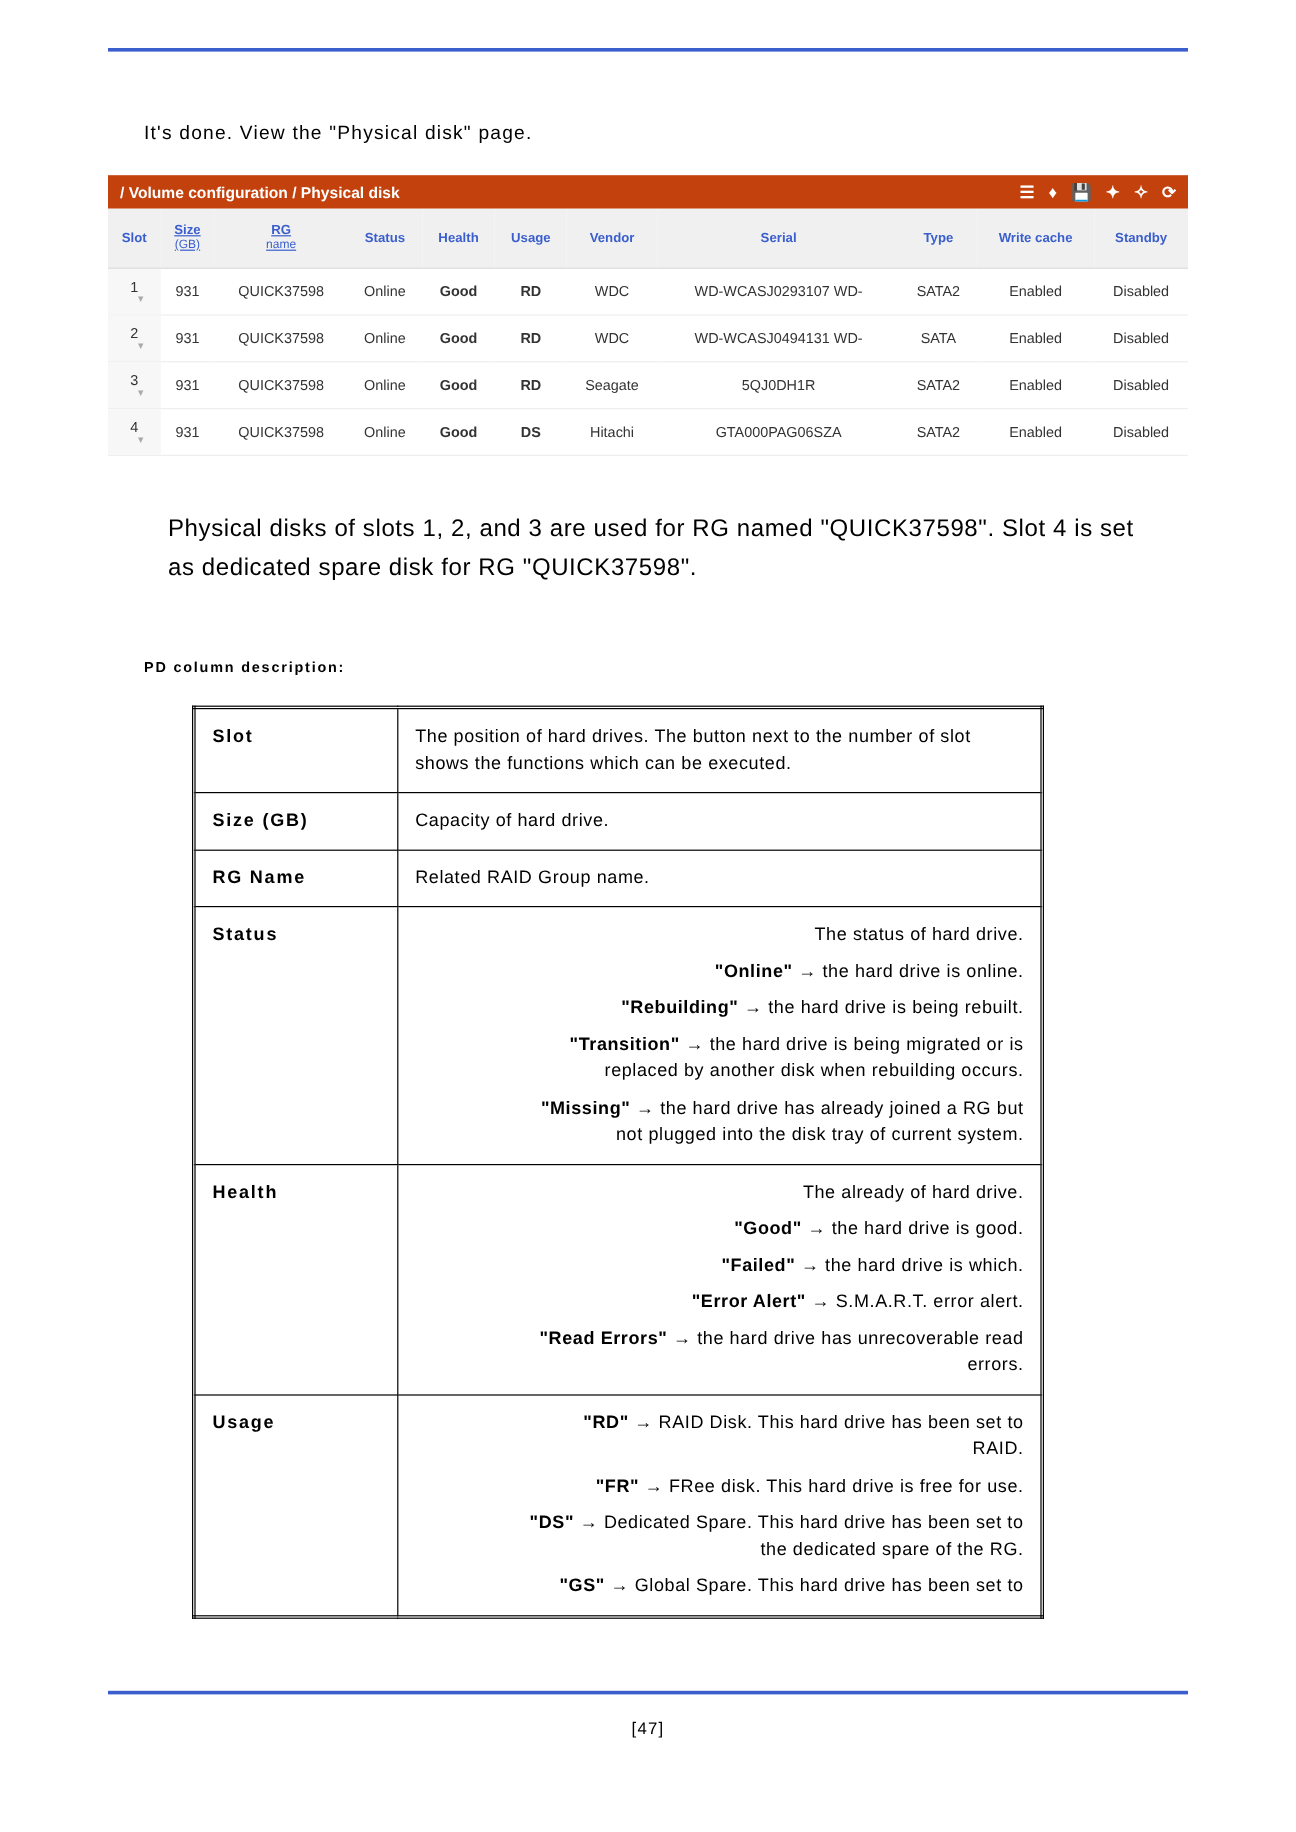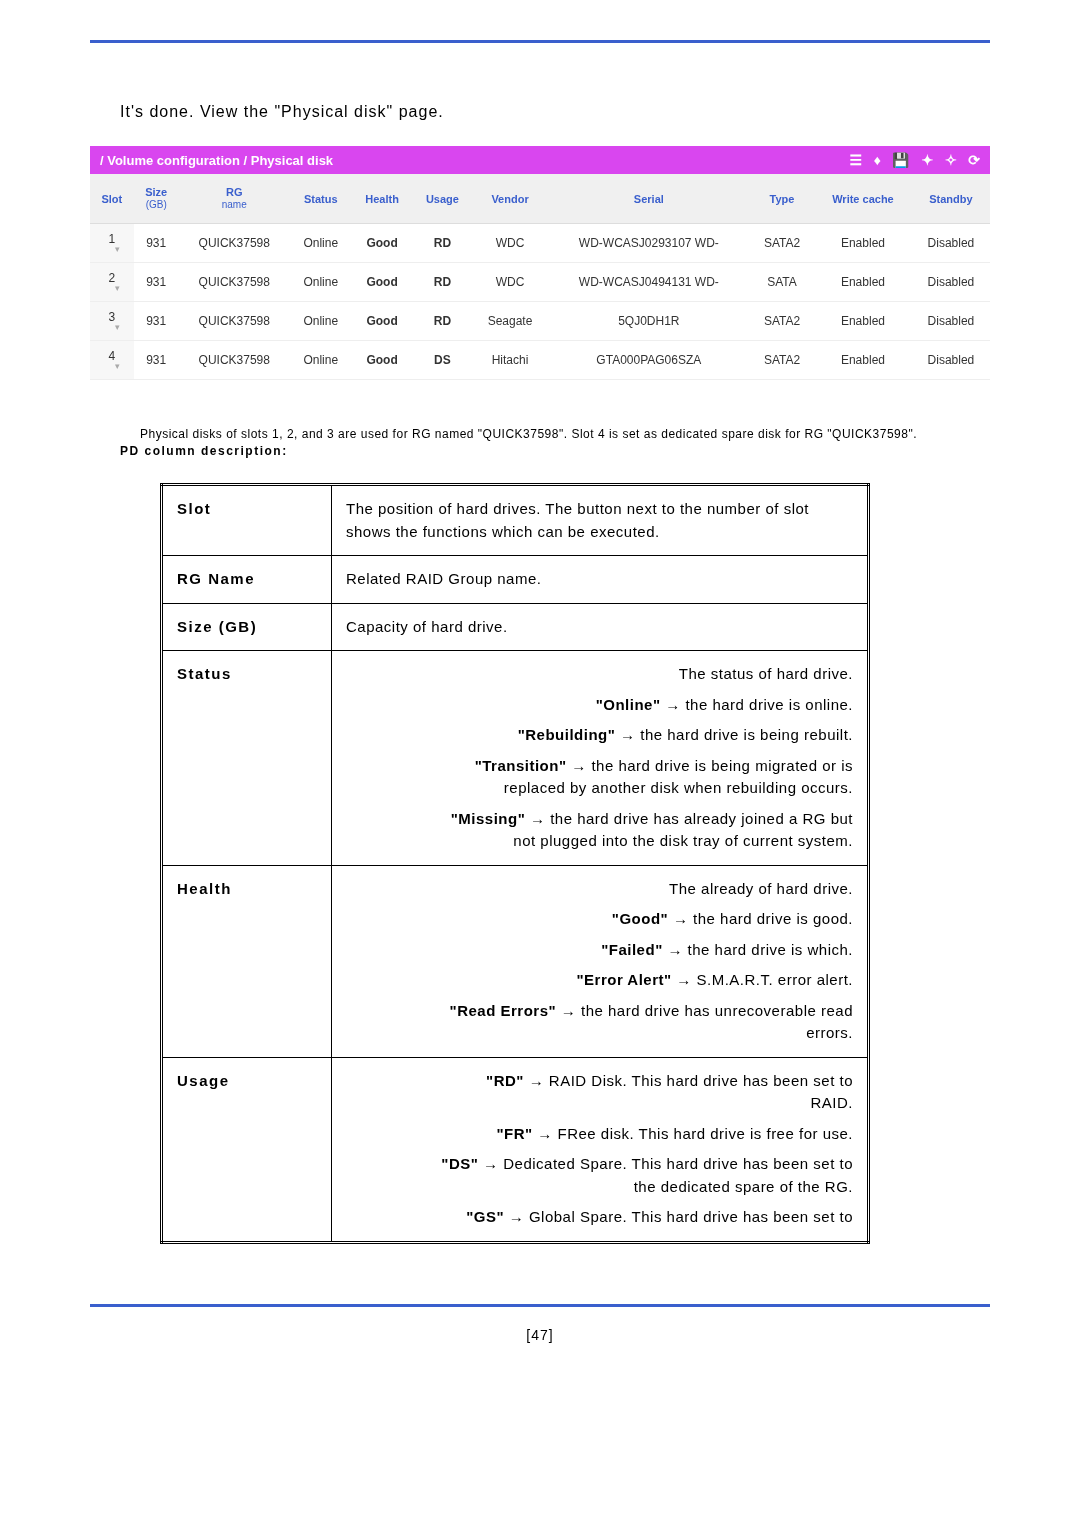--- a/index.html
+++ b/index.html
@@ -20,21 +20,21 @@
       border-top: 3px solid #3a5fcd;
       margin-bottom: 60px;
     }
     .lead-text {
       font-size: 16px;
       letter-spacing: 1px;
       margin-bottom: 25px;
       margin-left: 30px;
     }
     .breadcrumb-bar {
-      background: #d946ef;
+      background: #c2410c;
       color: #fff;
       font-size: 13px;
       font-weight: bold;
       padding: 6px 10px;
       display: flex;
       justify-content: space-between;
       align-items: center;
     }
     .breadcrumb-bar .icons span {
       margin-left: 8px;
@@ -52,20 +52,21 @@
       background: #f0f0f0;
       color: #3a5fcd;
       font-weight: bold;
       padding: 12px 6px;
       text-align: center;
       border-bottom: 1px solid #ddd;
       font-size: 11px;
     }
     .pd-table thead th.double {
       line-height: 1.2;
+      text-decoration: underline;
     }
     .pd-table thead th .sub {
       display: block;
       font-weight: normal;
       font-size: 10px;
     }
     .pd-table tbody td {
       padding: 8px 6px;
       text-align: center;
       border-bottom: 1px solid #eee;
@@ -85,25 +86,26 @@
       font-size: 9px;
       color: #aaa;
       text-align: right;
       padding-right: 8px;
       margin-top: -2px;
     }
     .online { color: #2a9d2a; font-weight: normal; }
     .good { color: #2a9d2a; font-weight: bold; }
     .usage-tag { color: #3a5fcd; font-weight: bold; }
     .note-text {
-      font-size: 12px;
+      font-size: 20px;
       letter-spacing: 0.5px;
       margin-left: 50px;
       margin-right: 30px;
       line-height: 1.6;
+      margin-bottom: 60px;
     }
     .pd-desc-heading {
       font-size: 12px;
       font-weight: bold;
       letter-spacing: 1.5px;
       margin-bottom: 25px;
       margin-left: 30px;
     }
     .desc-table {
       border-collapse: collapse;
@@ -258,26 +260,26 @@
 
   <div class="pd-desc-heading">PD column description:</div>
 
   <table class="desc-table">
     <tbody>
         <tr>
       <td class="col-label">Slot</td>
       <td>The position of hard drives. The button next to the number of slot shows the functions which can be executed.</td>
     </tr>
     <tr>
+      <td class="col-label">Size (GB)</td>
+      <td>Capacity of hard drive.</td>
+    </tr>
+    <tr>
       <td class="col-label">RG Name</td>
       <td>Related RAID Group name.</td>
-    </tr>
-    <tr>
-      <td class="col-label">Size (GB)</td>
-      <td>Capacity of hard drive.</td>
     </tr>
     <tr>
       <td class="col-label">Status</td>
       <td>
         <p>The status of hard drive.</p>
         <p><span class="term">"Online"</span><span class="arrow"> → </span><span> the hard drive is online.</span></p>
         <p><span class="term">"Rebuilding"</span><span class="arrow"> → </span><span> the hard drive is being rebuilt.</span></p>
         <p><span class="term">"Transition"</span><span class="arrow"> → </span><span> the hard drive is being migrated or is</span><span class="indent">replaced by another disk when rebuilding occurs.</span></p>
         <p><span class="term">"Missing"</span><span class="arrow"> → </span><span> the hard drive has already joined a RG but</span><span class="indent">not plugged into the disk tray of current system.</span></p>
       </td>

